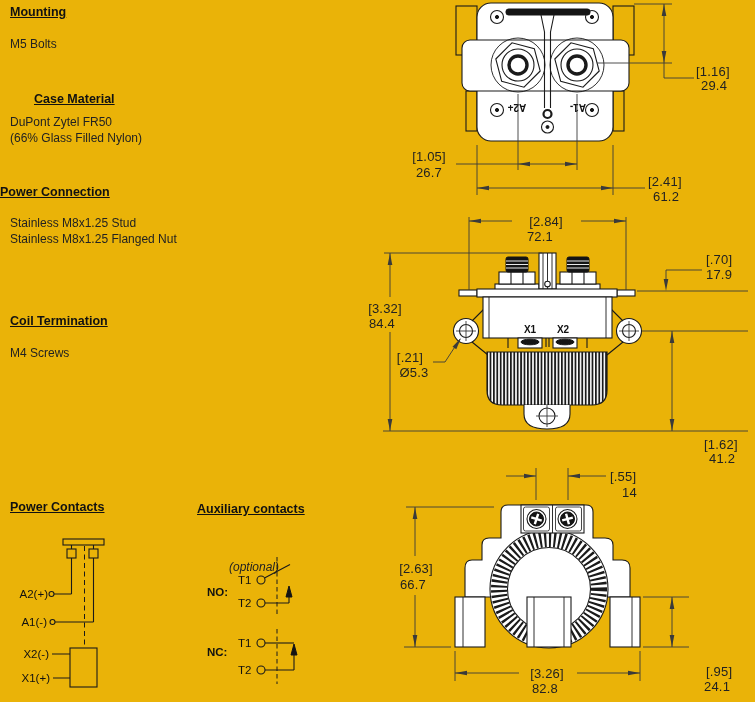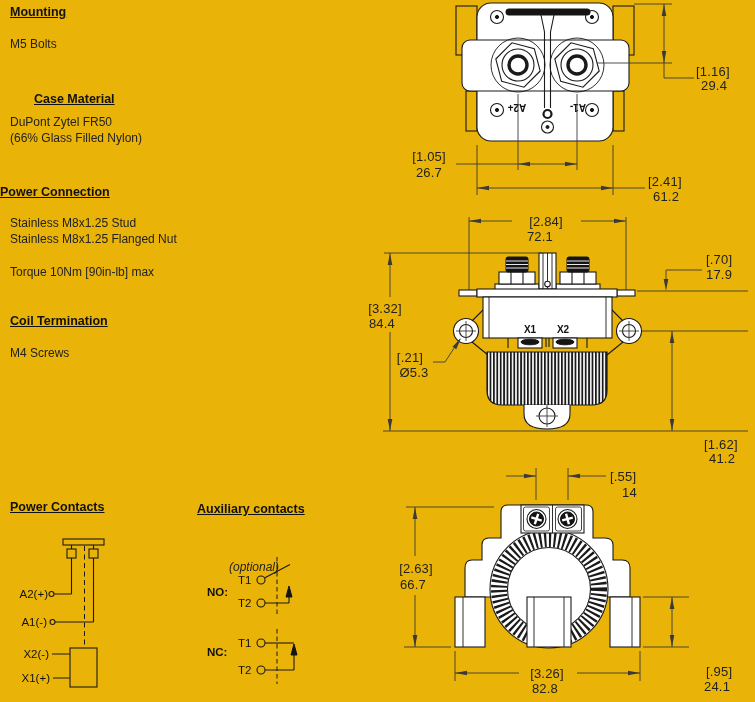--- a/index.html
+++ b/index.html
@@ -30,21 +30,20 @@
   <div class="abs spec-h" style="left:10px;top:5px;">Mounting</div>
   <div class="abs spec-t" style="left:10px;top:36px;text-align:center;">M5 Bolts</div>
 
   <div class="abs spec-h" style="left:10px;top:92px;margin-left:24px;">Case Material</div>
   <div class="abs spec-t" style="left:10px;top:114px;">DuPont Zytel FR50</div>
   <div class="abs spec-t" style="left:10px;top:130px;">(66% Glass Filled Nylon)</div>
 
   <div class="abs spec-h" style="left:0;top:185px;">Power Connection</div>
   <div class="abs spec-t" style="left:10px;top:215px;">Stainless M8x1.25 Stud</div>
   <div class="abs spec-t" style="left:10px;top:231px;">Stainless M8x1.25 Flanged Nut</div>
-  <div class="abs spec-t" style="left:10px;top:264px;">Torque 10Nm [90in-lb] max</div>
 
   <div class="abs spec-h" style="left:10px;top:314px;">Coil Termination</div>
   <div class="abs spec-t" style="left:10px;top:345px;">M4 Screws</div>
 
   <div class="abs schem-h" style="left:10px;top:500px;">Power Contacts</div>
   <div class="abs schem-h" style="left:197px;top:502px;">Auxiliary contacts</div>
   <div class="abs schem-sub" style="left:195px;top:520px;width:118px;text-align:center;margin-top:40px;">(optional)</div>
 
   <svg class="abs" style="left:400px;top:0;" width="355" height="210" viewBox="400 0 355 210">
     <g>

